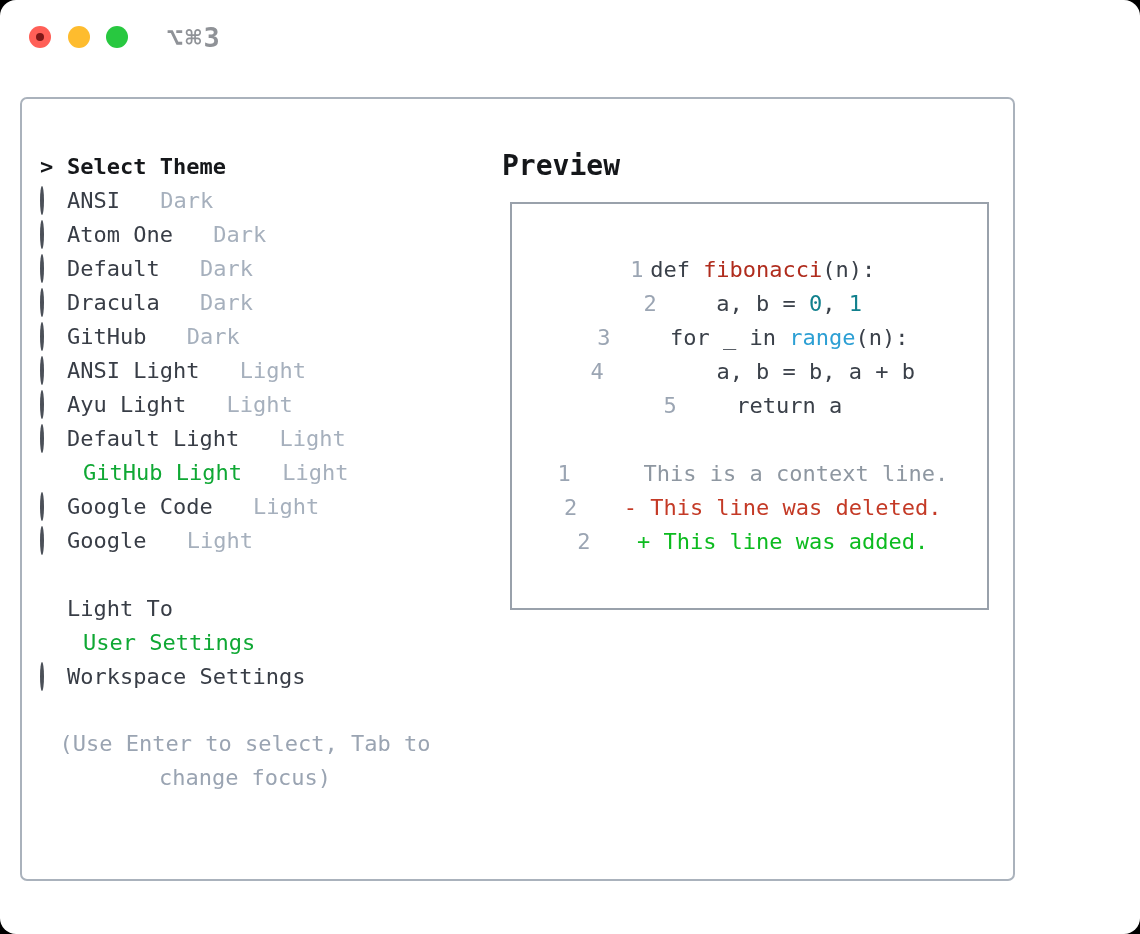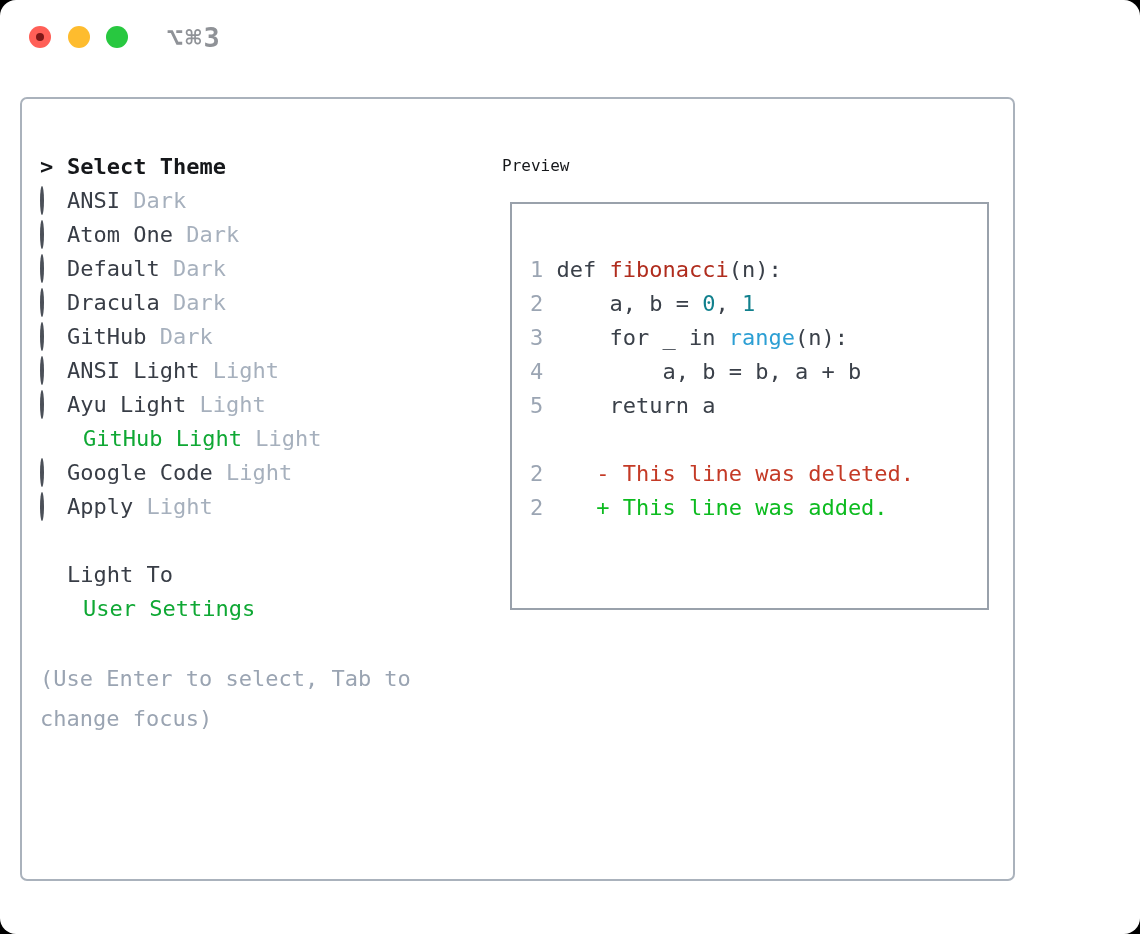--- a/index.html
+++ b/index.html
@@ -23,30 +23,30 @@
   
   .leftcol{position:absolute;left:18px;top:50px;width:410px;font-size:22px;}
   .row{display:grid;grid-template-columns:27px 1fr;align-items:center;height:34px;white-space:pre;}
   .row .cell{overflow:visible;}
   .hdr{font-weight:bold;color:var(--header-fg);}
   .caret{font-weight:bold;color:var(--header-fg);}
   .ring{width:14px;height:14px;border-radius:50%;border:2px solid var(--ring);box-sizing:border-box;}
   .dot{width:15px;height:15px;border-radius:50%;background:var(--accent-green);}
   .name{color:var(--item-fg);}
   .name.sel{color:var(--accent-green);margin-left:16px;}
-  .variant{color:var(--variant-fg);}
+  .variant{color:var(--variant-fg);margin-left:27px;}
   .spacer{height:34px;}
-  .hint{color:var(--hint-fg);line-height:40px;white-space:normal;}
+  .hint{color:var(--hint-fg);line-height:34px;white-space:normal;text-align:center;}
   
   .preview-title{position:absolute;left:480px;top:50px;height:34px;line-height:34px;
-    font-size:16px;font-weight:normal;color:var(--header-fg);}
+    font-size:28px;font-weight:bold;color:var(--header-fg);}
   .preview-box{position:absolute;left:488px;top:103px;width:479px;height:408px;
     border:2px solid var(--preview-border);box-sizing:border-box;background:#fff;
     padding:49px 18px 0 18px;font-size:22px;}
-  .codeline{height:34px;line-height:34px;white-space:pre;}
+  .codeline{height:34px;line-height:34px;white-space:pre;text-align:center;}
   .lnum{display:inline-block;width:2ch;color:var(--linenum-fg);}
   .tok-code{color:var(--code-fg);}
   .tok-function{color:var(--func-red);}
   .tok-number{color:var(--num-teal);}
   .tok-builtin{color:var(--builtin-blue);}
   .tok-context{color:var(--context-fg);}
   .tok-deleted{color:var(--deleted-red);}
   .tok-added{color:var(--added-green);}
 </style>
 </head>
@@ -69,45 +69,48 @@
         <span class="cell hdr">Select Theme</span>
       </div>
       <div id="theme-items">
           <div class="row"><span class="cell"><span class="ring"></span></span><span class="cell"><span class="name">ANSI</span><span class="variant"> Dark</span></span></div>
           <div class="row"><span class="cell"><span class="ring"></span></span><span class="cell"><span class="name">Atom One</span><span class="variant"> Dark</span></span></div>
           <div class="row"><span class="cell"><span class="ring"></span></span><span class="cell"><span class="name">Default</span><span class="variant"> Dark</span></span></div>
           <div class="row"><span class="cell"><span class="ring"></span></span><span class="cell"><span class="name">Dracula</span><span class="variant"> Dark</span></span></div>
           <div class="row"><span class="cell"><span class="ring"></span></span><span class="cell"><span class="name">GitHub</span><span class="variant"> Dark</span></span></div>
           <div class="row"><span class="cell"><span class="ring"></span></span><span class="cell"><span class="name">ANSI Light</span><span class="variant"> Light</span></span></div>
           <div class="row"><span class="cell"><span class="ring"></span></span><span class="cell"><span class="name">Ayu Light</span><span class="variant"> Light</span></span></div>
+          <div class="row"><span class="cell"><span class="ring"></span></span><span class="cell"><span class="name">Default Light</span><span class="variant"> Light</span></span></div>
           <div class="row"><span class="cell"><span class="dot"></span></span><span class="cell"><span class="name sel">GitHub Light</span><span class="variant"> Light</span></span></div>
           <div class="row"><span class="cell"><span class="ring"></span></span><span class="cell"><span class="name">Google Code</span><span class="variant"> Light</span></span></div>
-          <div class="row"><span class="cell"><span class="ring"></span></span><span class="cell"><span class="name">Apply</span><span class="variant"> Light</span></span></div>
+          <div class="row"><span class="cell"><span class="ring"></span></span><span class="cell"><span class="name">Google</span><span class="variant"> Light</span></span></div>
         </div>
       <div class="spacer"></div>
       <div class="row">
         <span class="cell"></span>
         <span class="cell name">Light To</span>
       </div>
       <div id="apply-items">
           <div class="row"><span class="cell"><span class="dot"></span></span><span class="cell"><span class="name sel">User Settings</span></span></div>
+          <div class="row"><span class="cell"><span class="ring"></span></span><span class="cell"><span class="name">Workspace Settings</span></span></div>
         </div>
       <div class="spacer"></div>
       <div class="hint">(Use Enter to select, Tab to change focus)</div>
     </div>
 
     <div class="preview-title">Preview</div>
 
     <div class="preview-box">
       <div id="preview-lines">
           <div class="codeline"><span class="lnum">1</span><span class="tok-code">def </span><span class="tok-function">fibonacci</span><span class="tok-code">(n):</span></div>
           <div class="codeline"><span class="lnum">2</span><span class="tok-code">    a, b = </span><span class="tok-number">0</span><span class="tok-code">, </span><span class="tok-number">1</span></div>
           <div class="codeline"><span class="lnum">3</span><span class="tok-code">    for _ in </span><span class="tok-builtin">range</span><span class="tok-code">(n):</span></div>
           <div class="codeline"><span class="lnum">4</span><span class="tok-code">        a, b = b, a + b</span></div>
           <div class="codeline"><span class="lnum">5</span><span class="tok-code">    return a</span></div>
           <div class="codeline"><span class="lnum"></span></div>
+          <div class="codeline"><span class="lnum">1</span><span class="tok-context">     This is a context line.</span></div>
           <div class="codeline"><span class="lnum">2</span><span class="tok-deleted">   - This line was deleted.</span></div>
           <div class="codeline"><span class="lnum">2</span><span class="tok-added">   + This line was added.</span></div>
         </div>
     </div>
 
   </div>
 </div>
 
 </body></html>

